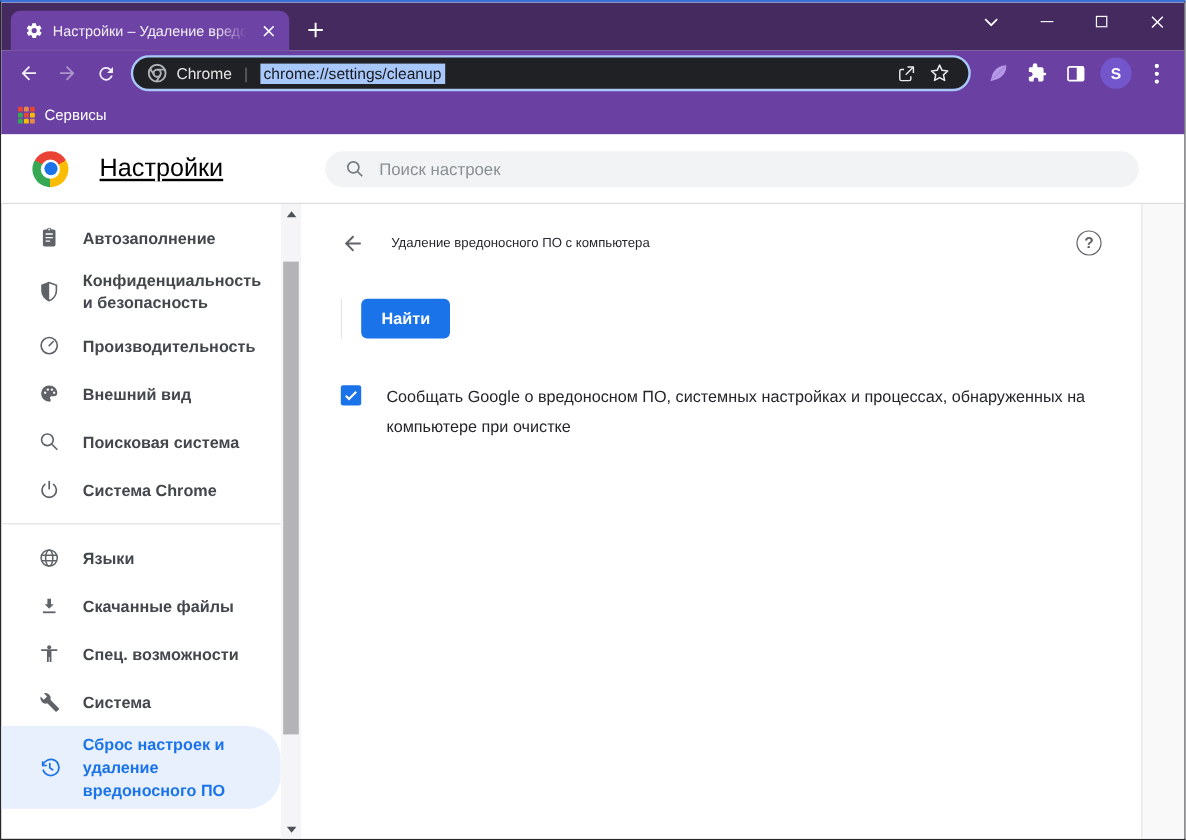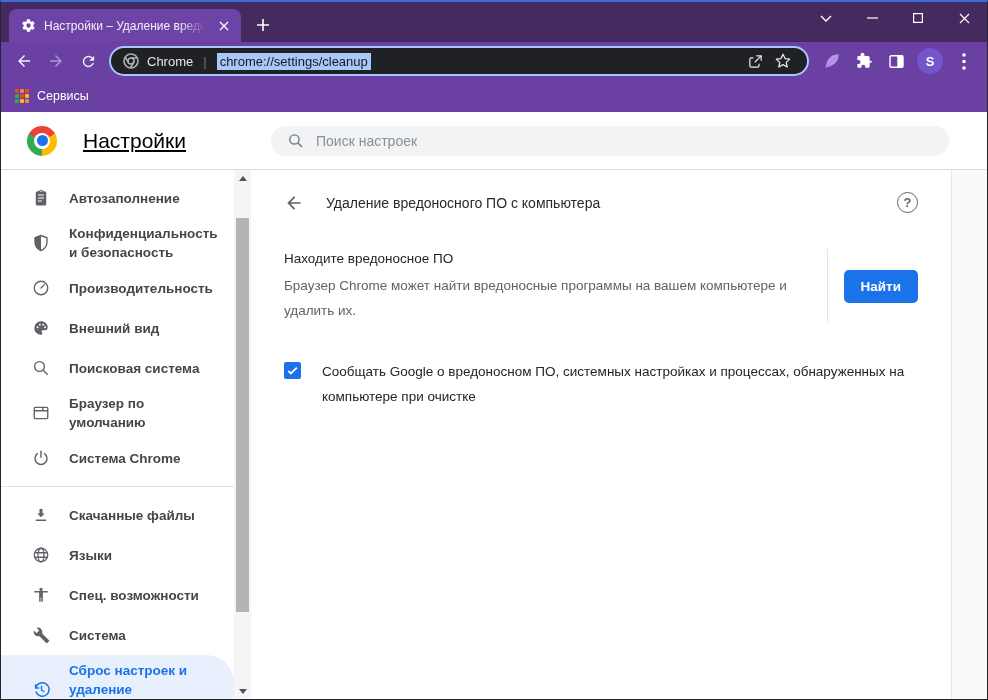--- a/index.html
+++ b/index.html
@@ -66,21 +66,21 @@
   .sb-arrow { position:absolute; left:0; width:17px; height:16px; display:flex; align-items:center; justify-content:center; }
   .sb-arrow.up { top:0; } .sb-arrow.down { bottom:0; }
   .sb-tri-up { width:0; height:0; border-left:4px solid transparent; border-right:4px solid transparent; border-bottom:5px solid #4d5157; }
   .sb-tri-down { width:0; height:0; border-left:4px solid transparent; border-right:4px solid transparent; border-top:5px solid #4d5157; }
   .sb-thumb { position:absolute; left:2px; top:48px; width:13px; height:394px; background:#b4b4b6; }
 
   .content { flex:1; background:#fff; min-width:0; }
   .content-col { max-width:642px; margin:0 auto; padding:0 4px; }
   .section-head { display:flex; align-items:center; gap:22px; padding-top:22px; }
   .back-btn { width:20px; height:20px; display:flex; align-items:center; justify-content:center; }
-  .section-title { font-size:14px; color:#27292c; flex:1; }
+  .section-title { font-size:11px; color:#27292c; flex:1; }
   .help-btn { width:21px; height:21px; border:1.8px solid #5f6368; border-radius:50%; color:#5f6368; font-size:13px; font-weight:bold;
     display:flex; align-items:center; justify-content:center; }
 
   .find-row { display:flex; align-items:center; margin-top:36px; }
   .find-text { flex:1; padding-right:20px; }
   .row-title { font-size:13.5px; color:#232528; line-height:20px; }
   .row-desc { font-size:13.5px; color:#5f6368; line-height:25px; margin-top:4px; max-width:540px; }
   .v-sep { width:1px; align-self:stretch; background:#e3e4e6; margin-right:16px; }
   .find-btn { background:#1a73e8; color:#fff; border:none; border-radius:5px; font-size:13.5px; font-weight:bold;
     padding:9px 17px; cursor:pointer; font-family:"Liberation Sans","DejaVu Sans",sans-serif; }
@@ -287,57 +287,48 @@
         <span class="icn">
           <svg width="18" height="18" viewBox="0 0 24 24" fill="none" stroke="#5f6368" stroke-width="1.8">
               <circle cx="10" cy="10" r="6.5"></circle>
               <path d="M15 15l6 6"></path>
             </svg>
         </span>
         <span class="lbl">Поисковая система</span>
       </div>
       <div class="side-item">
         <span class="icn">
-          <svg width="18" height="18" viewBox="0 0 24 24" fill="none" stroke="#5f6368" stroke-width="1.8">
-              <rect x="3" y="4.5" width="18" height="15" rx="1.5"></rect>
-              <path d="M3 9h18M14.5 4.5V9"></path>
-            </svg>
-        </span>
-        <span class="lbl">Браузер по умолчанию</span>
-      </div>
-      <div class="side-item">
-        <span class="icn">
           <svg width="18" height="18" viewBox="0 0 24 24" fill="none" stroke="#5f6368" stroke-width="1.9">
               <path d="M7.2 6.2a8 8 0 1 0 9.6 0" stroke-linecap="round"></path>
               <path d="M12 3v8" stroke-linecap="round"></path>
             </svg>
         </span>
         <span class="lbl">Система Chrome</span>
       </div>
 
       <div class="side-divider"></div>
 
-      <div class="side-item">
-        <span class="icn">
-          <svg width="18" height="18" viewBox="0 0 24 24" fill="#5f6368">
-              <path d="M12 15l5-5h-3V4h-4v6H7l5 5z"></path>
-              <rect x="5" y="18" width="14" height="2"></rect>
-            </svg>
-        </span>
-        <span class="lbl">Скачанные файлы</span>
-      </div>
       <div class="side-item">
         <span class="icn">
           <svg width="18" height="18" viewBox="0 0 24 24" fill="none" stroke="#5f6368" stroke-width="1.7">
               <circle cx="12" cy="12" r="9"></circle>
               <ellipse cx="12" cy="12" rx="4" ry="9"></ellipse>
               <path d="M3.5 9h17M3.5 15h17"></path>
             </svg>
         </span>
         <span class="lbl">Языки</span>
+      </div>
+      <div class="side-item">
+        <span class="icn">
+          <svg width="18" height="18" viewBox="0 0 24 24" fill="#5f6368">
+              <path d="M12 15l5-5h-3V4h-4v6H7l5 5z"></path>
+              <rect x="5" y="18" width="14" height="2"></rect>
+            </svg>
+        </span>
+        <span class="lbl">Скачанные файлы</span>
       </div>
       <div class="side-item">
         <span class="icn">
           <svg width="18" height="18" viewBox="0 0 24 24" fill="#5f6368">
               <circle cx="12" cy="4.5" r="2.2"></circle>
               <path d="M21 8h-6.5v13h-2v-6h-1v6h-2V8H3V6h18v2z" transform="translate(0,1) scale(1,0.95)"></path>
             </svg>
         </span>
         <span class="lbl">Спец. возможности</span>
       </div>
@@ -377,24 +368,20 @@
           <span class="back-btn">
             <svg width="20" height="20" viewBox="0 0 24 24" fill="#5f6368">
                 <path d="M20 11H7.8l5.6-5.6L12 4l-8 8 8 8 1.4-1.4L7.8 13H20z"></path>
               </svg>
           </span>
           <span class="section-title">Удаление вредоносного ПО с компьютера</span>
           <span class="help-btn">?</span>
         </div>
 
         <div class="find-row">
-          <div class="find-text">
-            <div class="row-title">Находите вредоносное ПО</div>
-            <div class="row-desc">Браузер Chrome может найти вредоносные программы на вашем компьютере и удалить их.</div>
-          </div>
           <div class="v-sep"></div>
           <button class="find-btn">Найти</button>
         </div>
 
         <div class="report-row">
           <span class="checkbox">
             <svg width="13" height="13" viewBox="0 0 24 24">
                 <path d="M4 12.5l5 5L20 6.5" fill="none" stroke="#fff" stroke-width="3.2"></path>
               </svg>
           </span>

